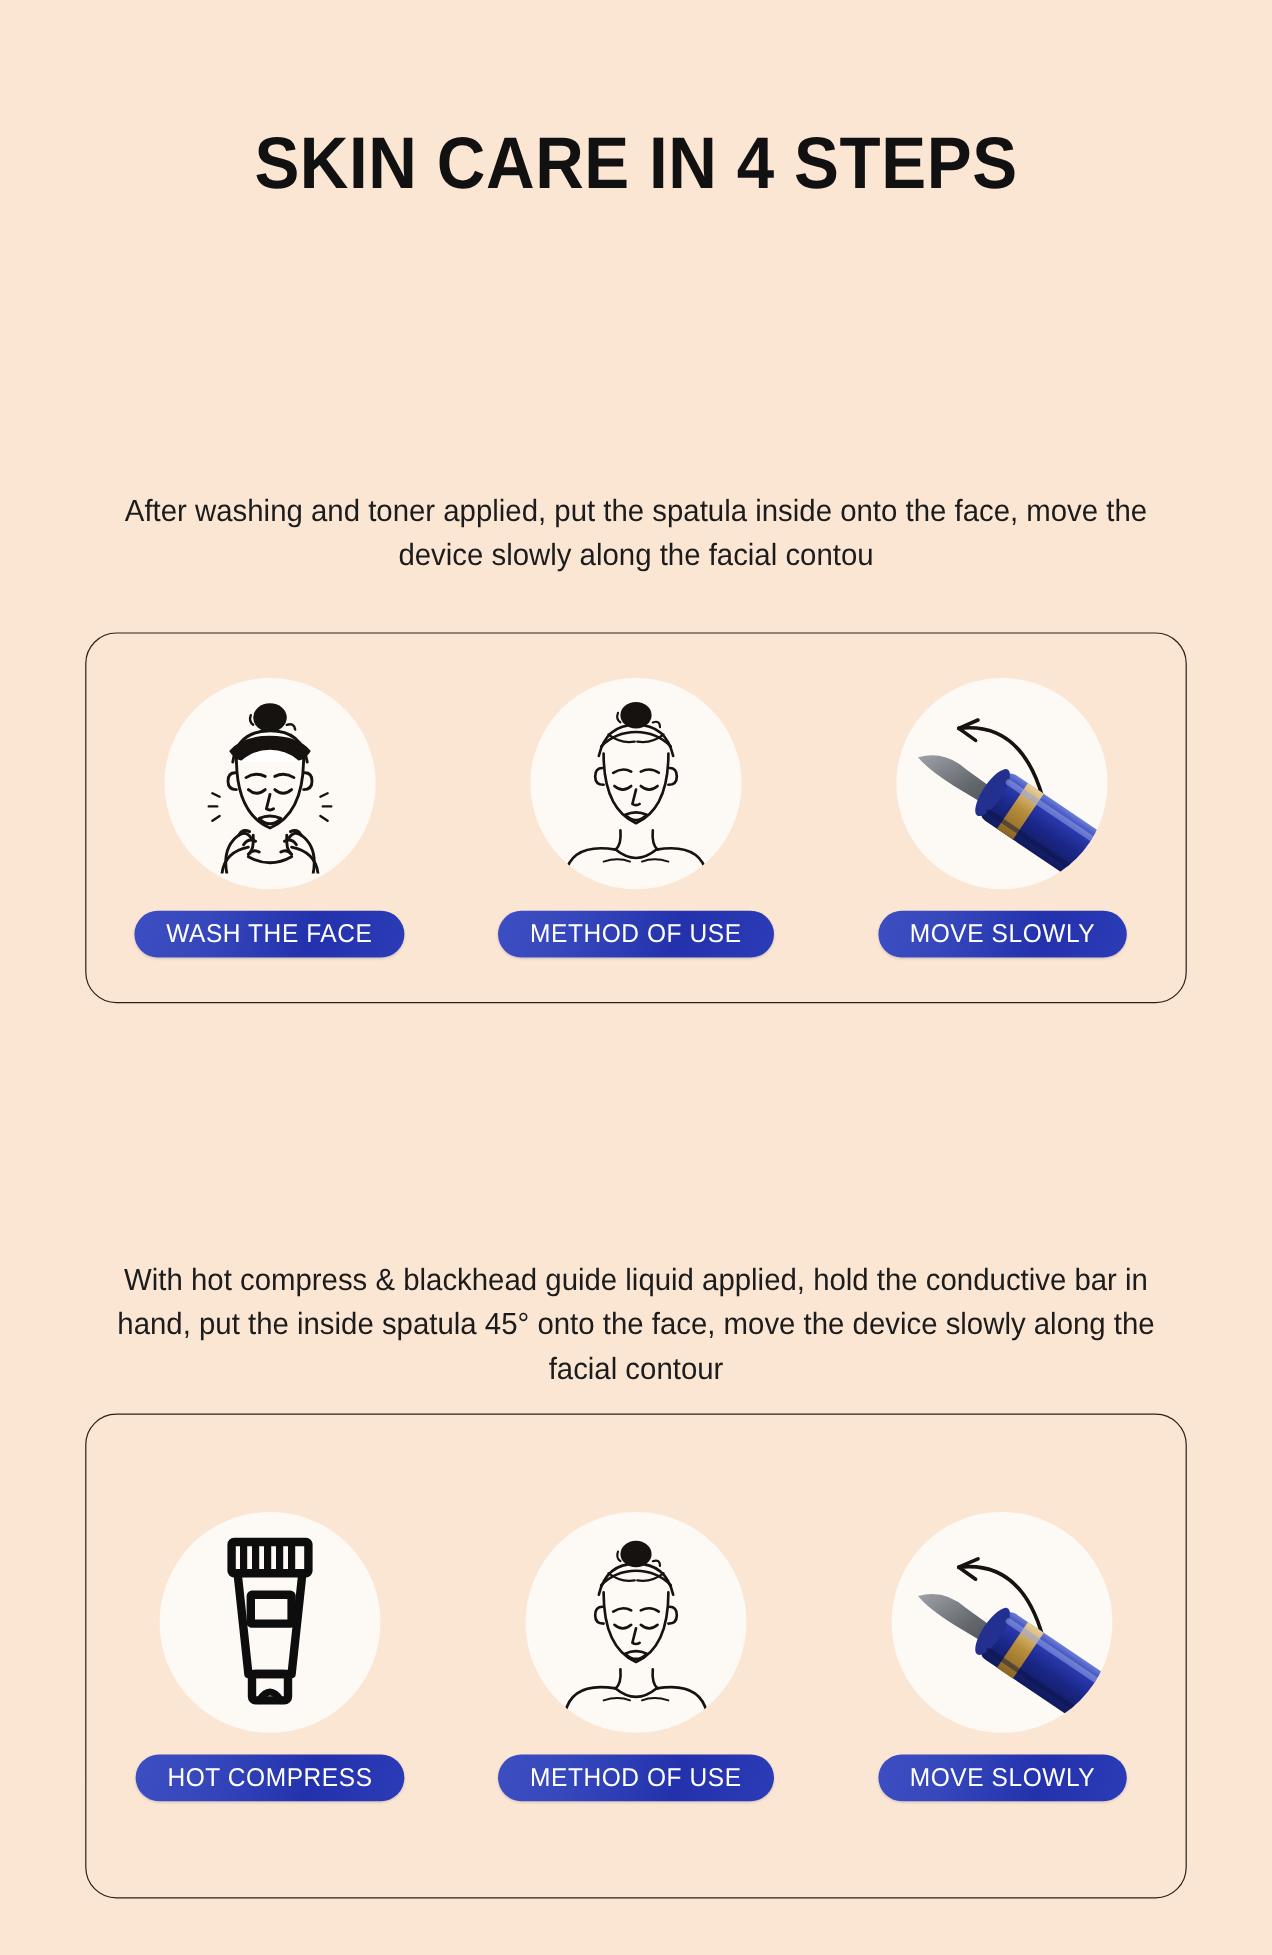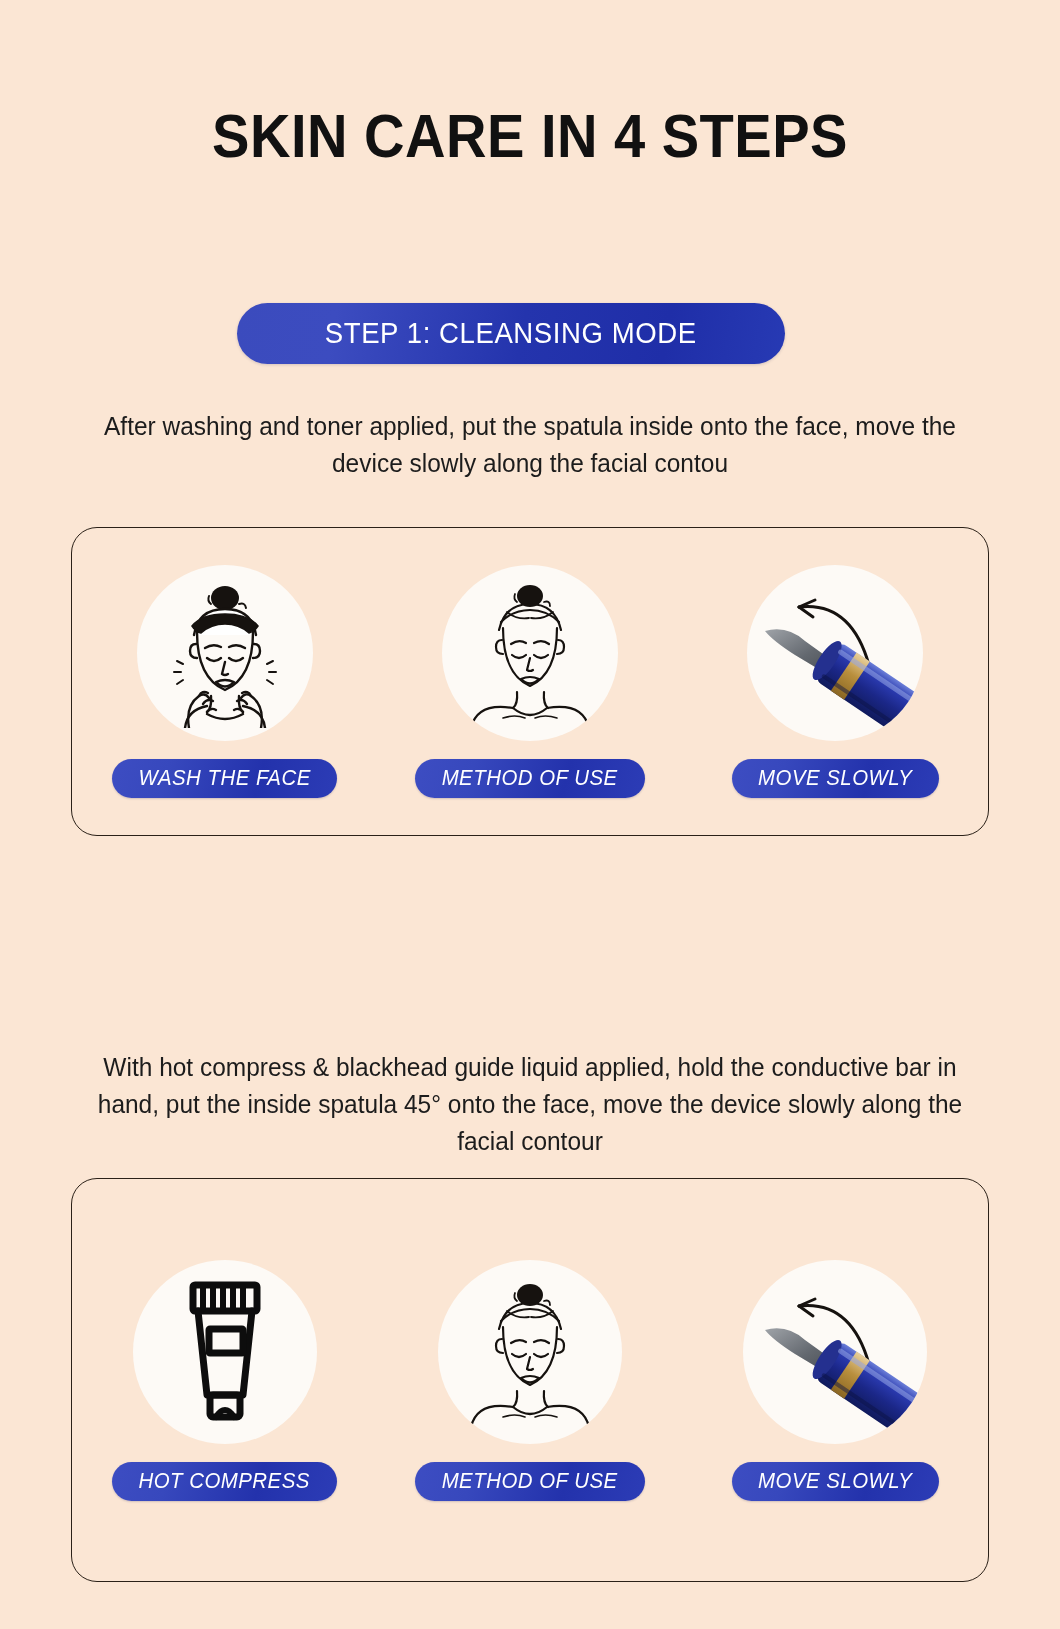--- a/index.html
+++ b/index.html
@@ -88,21 +88,20 @@
 
   .tiles {
     position: absolute;
     left: 0;
     top: 0;
     width: 100%;
     height: 100%;
     display: flex;
     justify-content: space-around;
     align-items: center;
-    font-style: italic;
   }
   .tile {
     width: 240px;
     display: flex;
     flex-direction: column;
     align-items: center;
   }
   .circle {
     width: 176px;
     height: 176px;
@@ -136,23 +135,20 @@
 
   svg { display: block; }
 </style>
 </head>
 <body>
 
 <div class="page">
 
   <div class="main-title">SKIN CARE IN 4 STEPS</div>
 
-  <div class="step-banner" id="banner-1">
-    <span class="label">STEP 1: CLEANSING MODE</span>
-  </div>
 
   <div class="step-desc" id="desc-1">After washing and toner applied, put the spatula inside onto the face, move the device slowly along the facial contou</div>
 
   <div class="card" id="card-1">
     <div class="tiles">
 
       <div class="tile">
         <div class="circle">
           <span>
             <svg width="160" height="150" viewBox="0 0 160 150">

